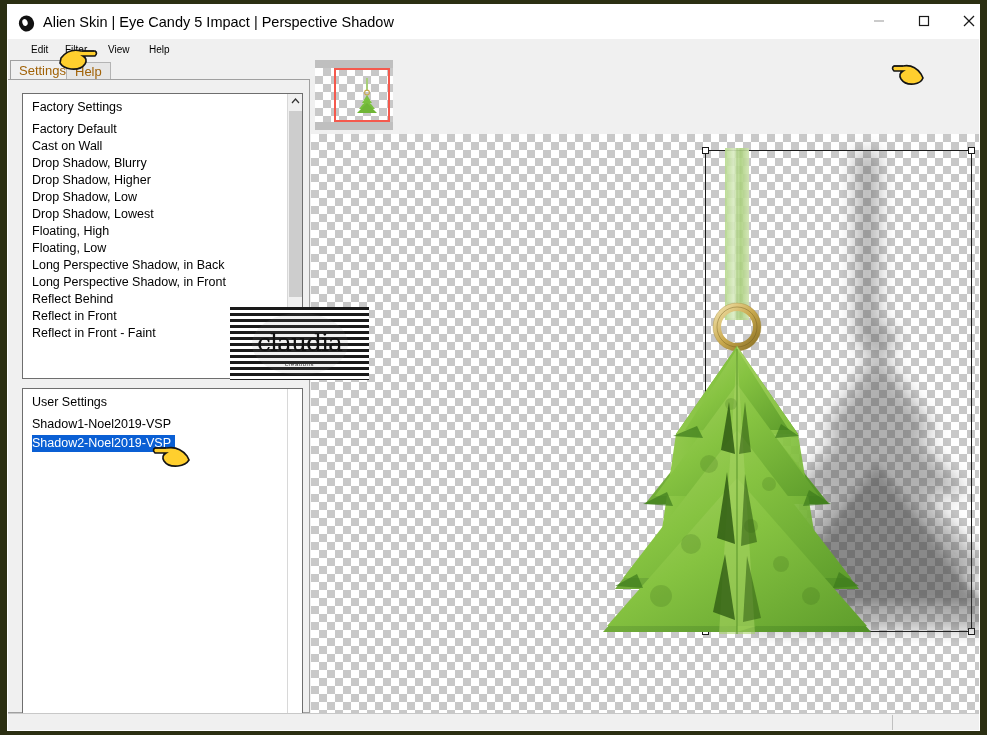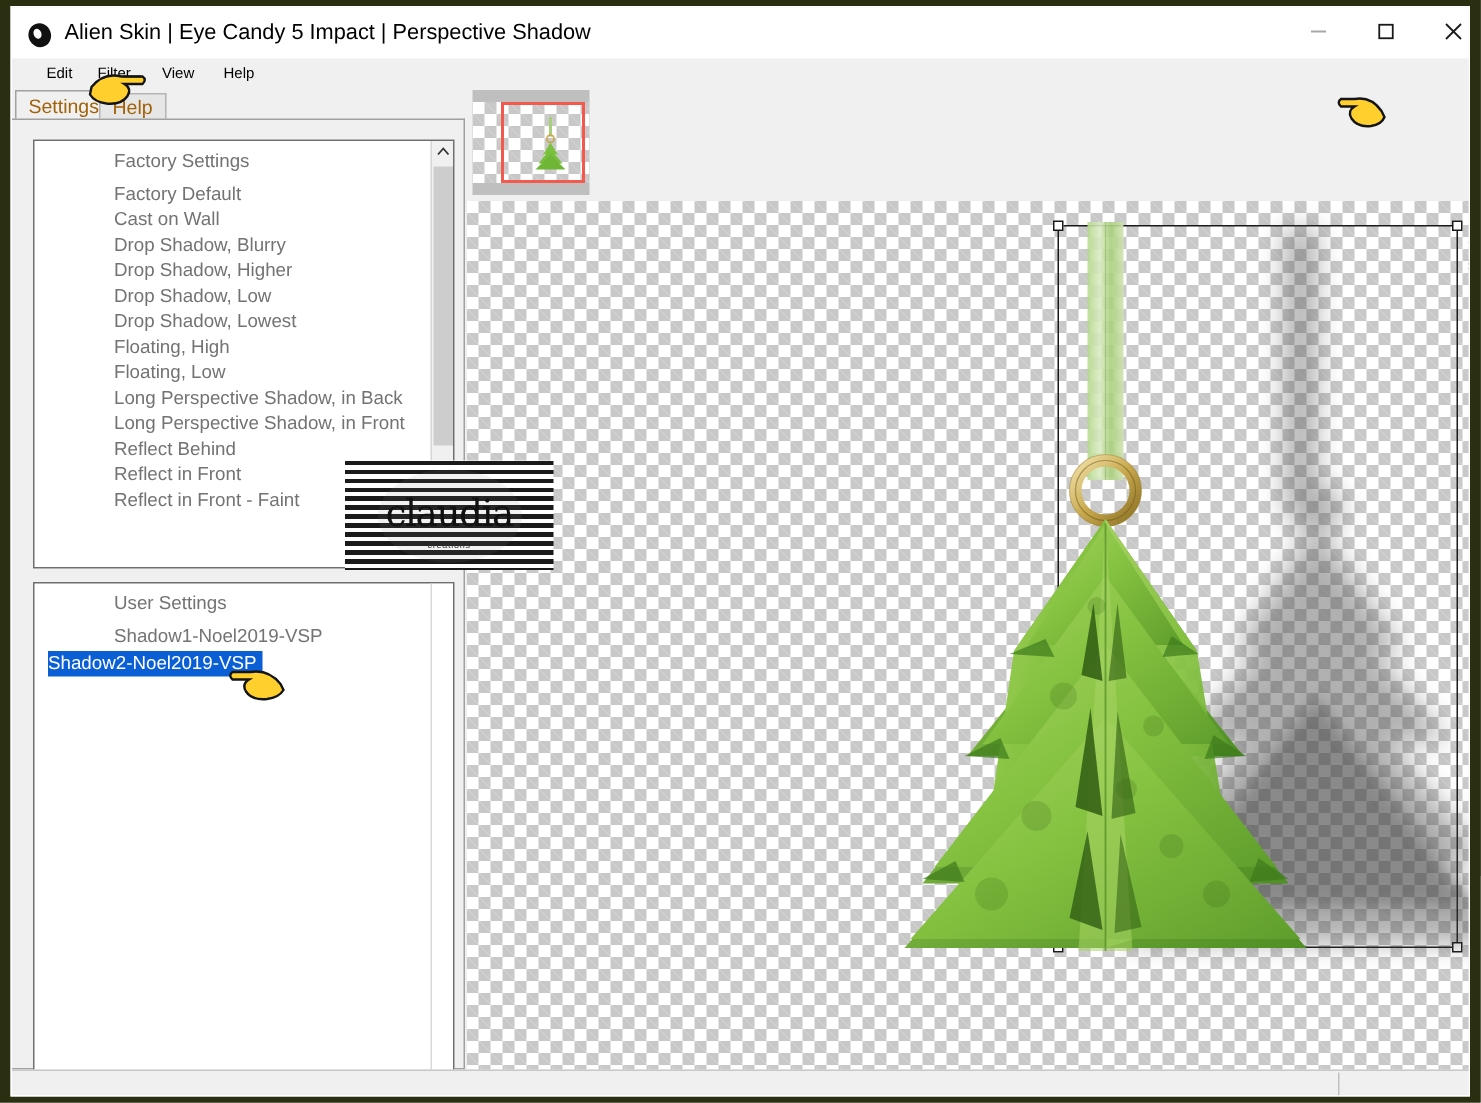--- a/index.html
+++ b/index.html
@@ -97,24 +97,23 @@
     position: absolute;
     background: #ffffff;
     border: 1px solid #6e6e6e;
     overflow: hidden;
   }
   #factory-list { left: 14px; top: 13px; width: 281px; height: 286px; }
   #user-list    { left: 14px; top: 308px; width: 281px; height: 361px; }
   .list-item {
     position: relative;
     height: 17px; line-height: 16px;
-    font-size: 12.5px; color: #737373;
+    font-size: 12.5px; color: #000000;
     padding-left: 9px; white-space: nowrap;
     cursor: default;
-    margin-left: 44px;
   }
   .list-item.selected {
     background: #0a5fd4; color: #ffffff;
     display: inline-block; padding-right: 4px;
     margin-left: 9px; padding-left: 0;
   }
   .list-pad-top { height: 5px; }
   .list-gap { height: 5px; }
 
   

